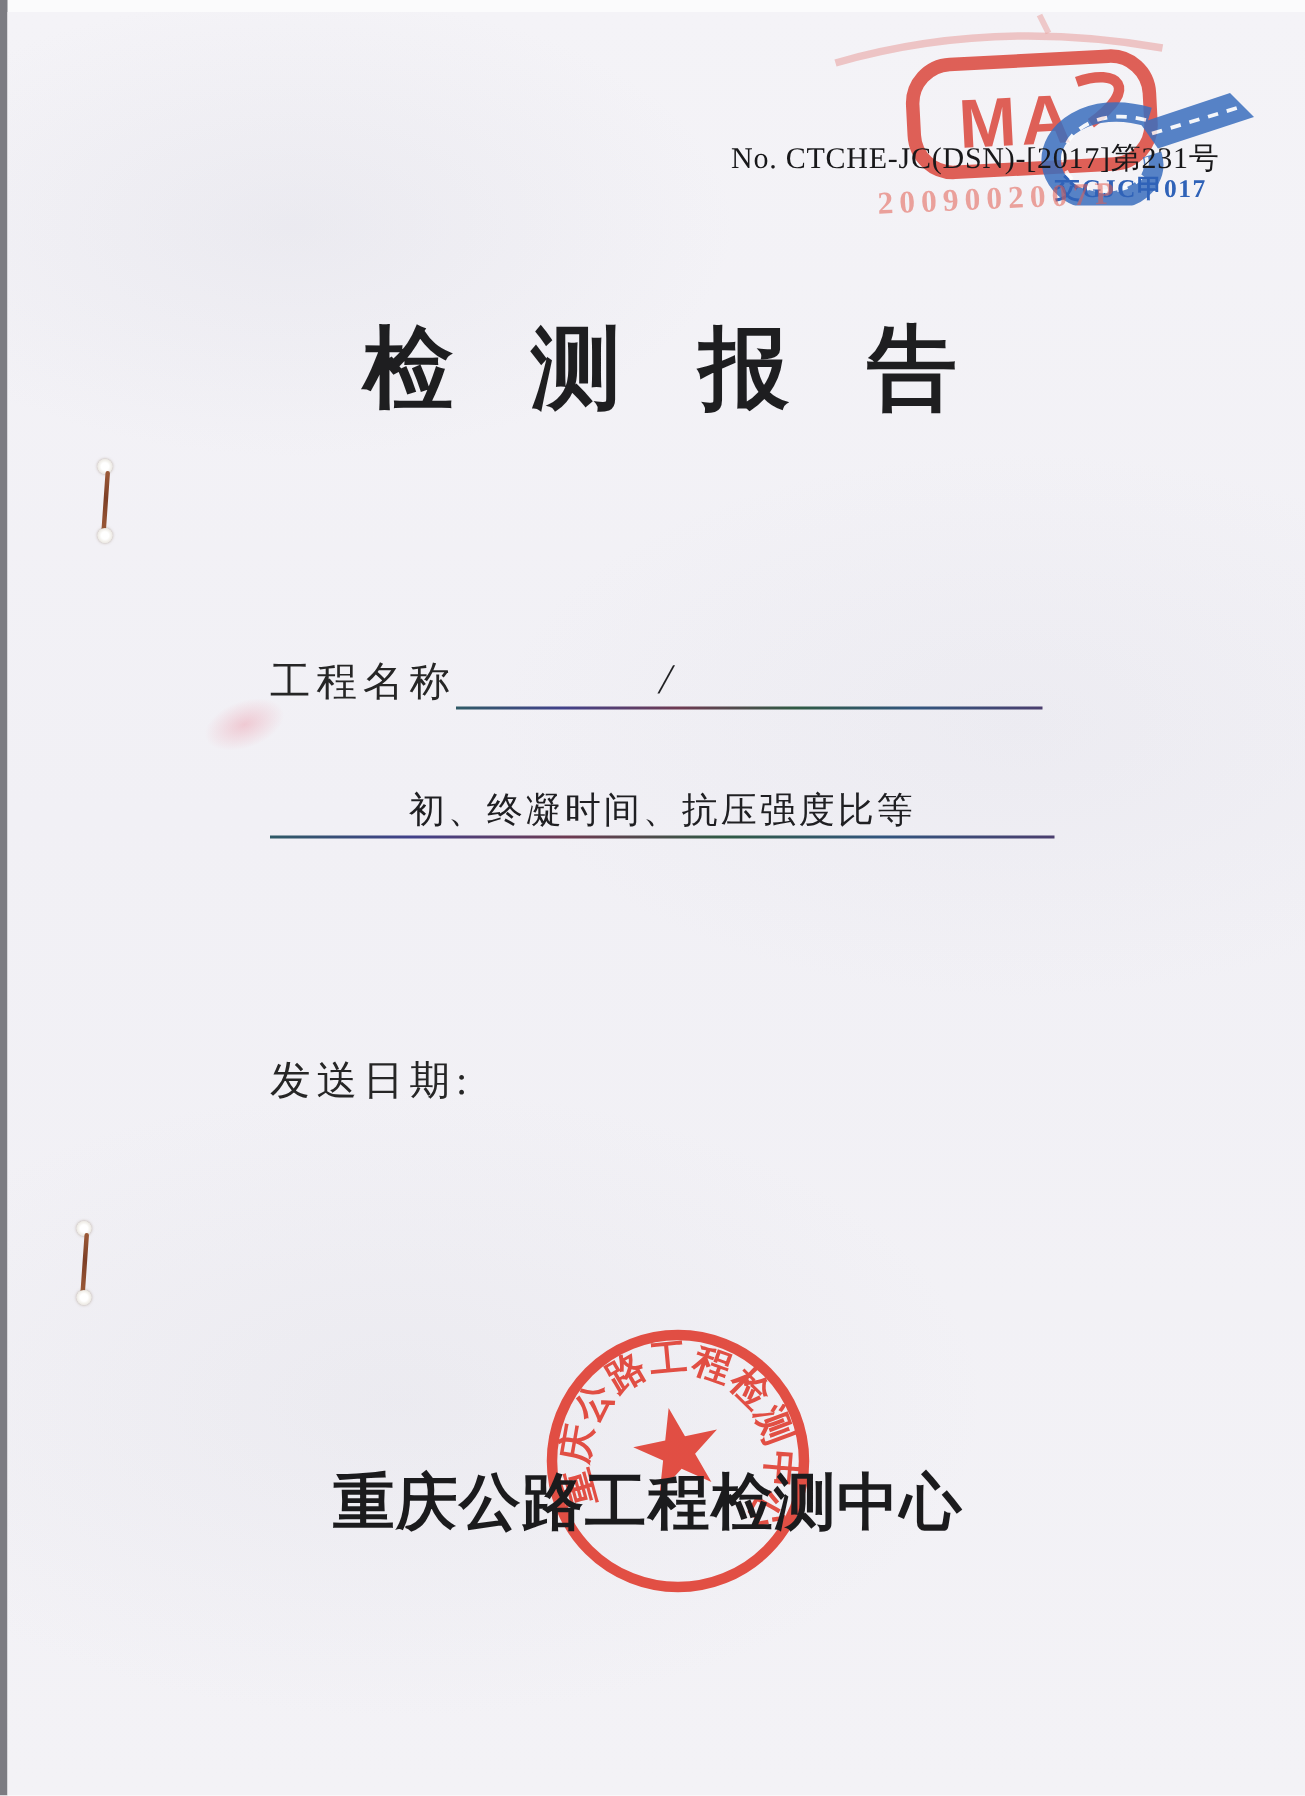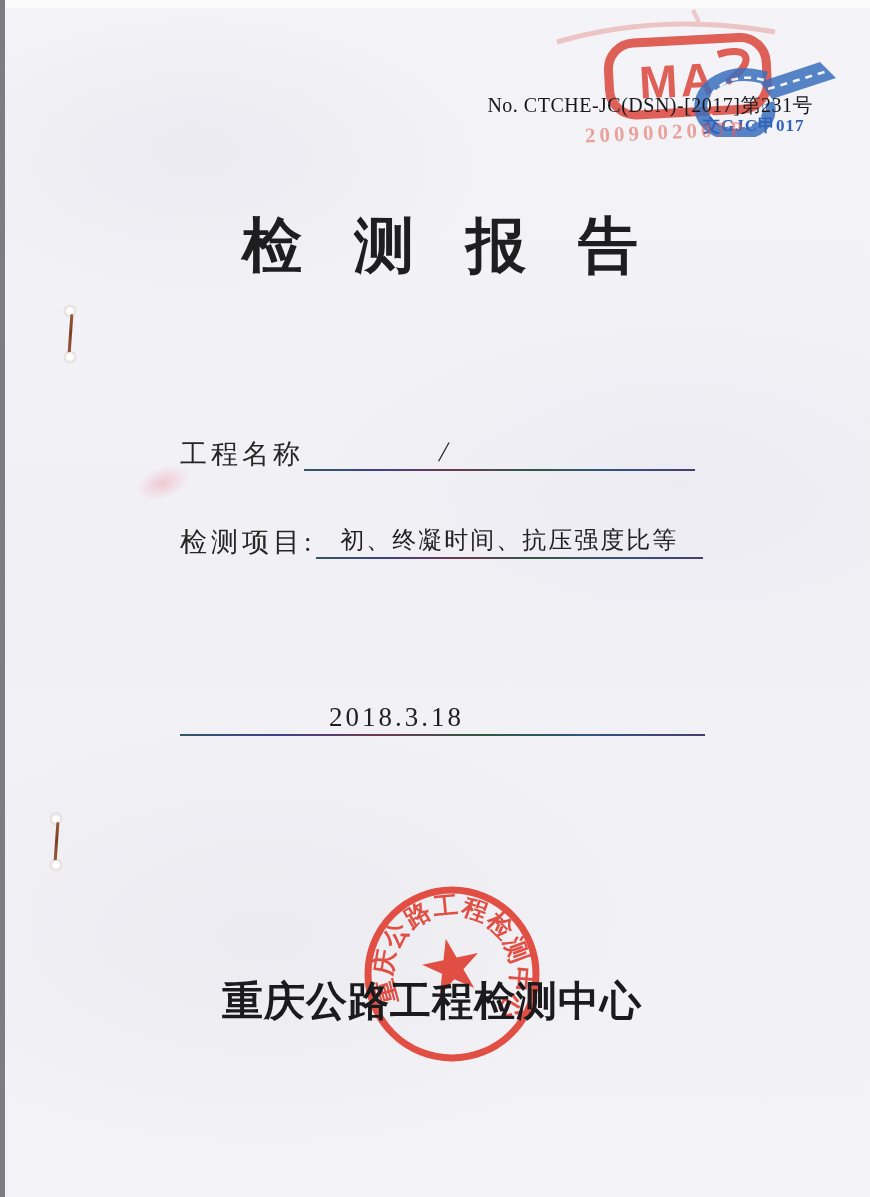--- a/index.html
+++ b/index.html
@@ -34,21 +34,21 @@
   .cma-stamp{position:absolute;left:596px;top:20px;opacity:.78;transform:rotate(-3deg);}
   .road-stamp{position:absolute;left:663px;top:44px;opacity:.85;}
   .top-red-arc{position:absolute;left:538px;top:0;opacity:.45;}
   
   .title{
     position:absolute;left:0;top:198px;width:870px;margin:0;
     text-align:center;font-size:60px;font-weight:600;color:#1e1e20;
     letter-spacing:52px;text-indent:52px;white-space:nowrap;
   }
   
-  .frow{position:absolute;display:flex;align-items:flex-start;}
+  .frow{position:absolute;display:flex;align-items:center;}
   .frow .flabel{font-size:27px;color:#262626;letter-spacing:4px;white-space:nowrap;padding-bottom:3px;}
   .frow .fline{flex:1;text-align:center;position:relative;padding-bottom:3px;}
   .frow .fline::after{
     content:"";position:absolute;left:0;right:0;bottom:0;height:2px;
     background:linear-gradient(90deg,#2f5a66 0%,#41418a 18%,#6e3a52 38%,#2f5a44 58%,#31557e 78%,#4a3e6e 100%);
   }
   .frow .fvalue{font-size:24px;color:#1f1f22;letter-spacing:2px;display:inline-block;white-space:nowrap;}
   .frow1{left:175px;top:428px;width:515px;}
   .frow1 .flabel{margin-right:0;}
   .frow1 .fline{margin-left:0;}
@@ -119,31 +119,28 @@
   <h1 class="title">检测报告</h1>
 
   <div class="frow frow1">
     <span class="flabel">工程名称</span>
     <span class="fline">
       <span class="fvalue">/</span>
     </span>
   </div>
 
   <div class="frow frow2">
-    <span class="flabel">检测项目:</span>
     <span class="fline">
       <span class="fvalue">初、终凝时间、抗压强度比等</span>
     </span>
   </div>
 
 
   <div class="frow frow4">
-    <span class="fline">
-      <span class="fvalue">2018.3.18</span>
-    </span>
+    <span class="flabel">发送日期:</span>
   </div>
 
   <svg class="seal" width="200" height="200" viewBox="0 0 200 200">
     <circle cx="100" cy="100" r="84" fill="none" stroke="#e0392c" stroke-width="7"></circle>
     <polygon points="0,-30 6.74,-9.27 28.53,-9.27 10.9,3.54 17.63,24.27 0,11.46 -17.63,24.27 -10.9,3.54 -28.53,-9.27 -6.74,-9.27" fill="#e0392c" transform="translate(100,94) rotate(-12)"></polygon>
     <defs>
       <path id="sealTextPath" d="M 48.04 130 A 60 60 0 1 1 142.43 142.43" fill="none"></path>
     </defs>
     <text font-size="25" fill="#e0392c" font-weight="bold" font-family="Liberation Serif, serif">
       <textPath href="#sealTextPath" startOffset="3" textLength="260" lengthAdjust="spacing">重庆公路工程检测中心</textPath>

